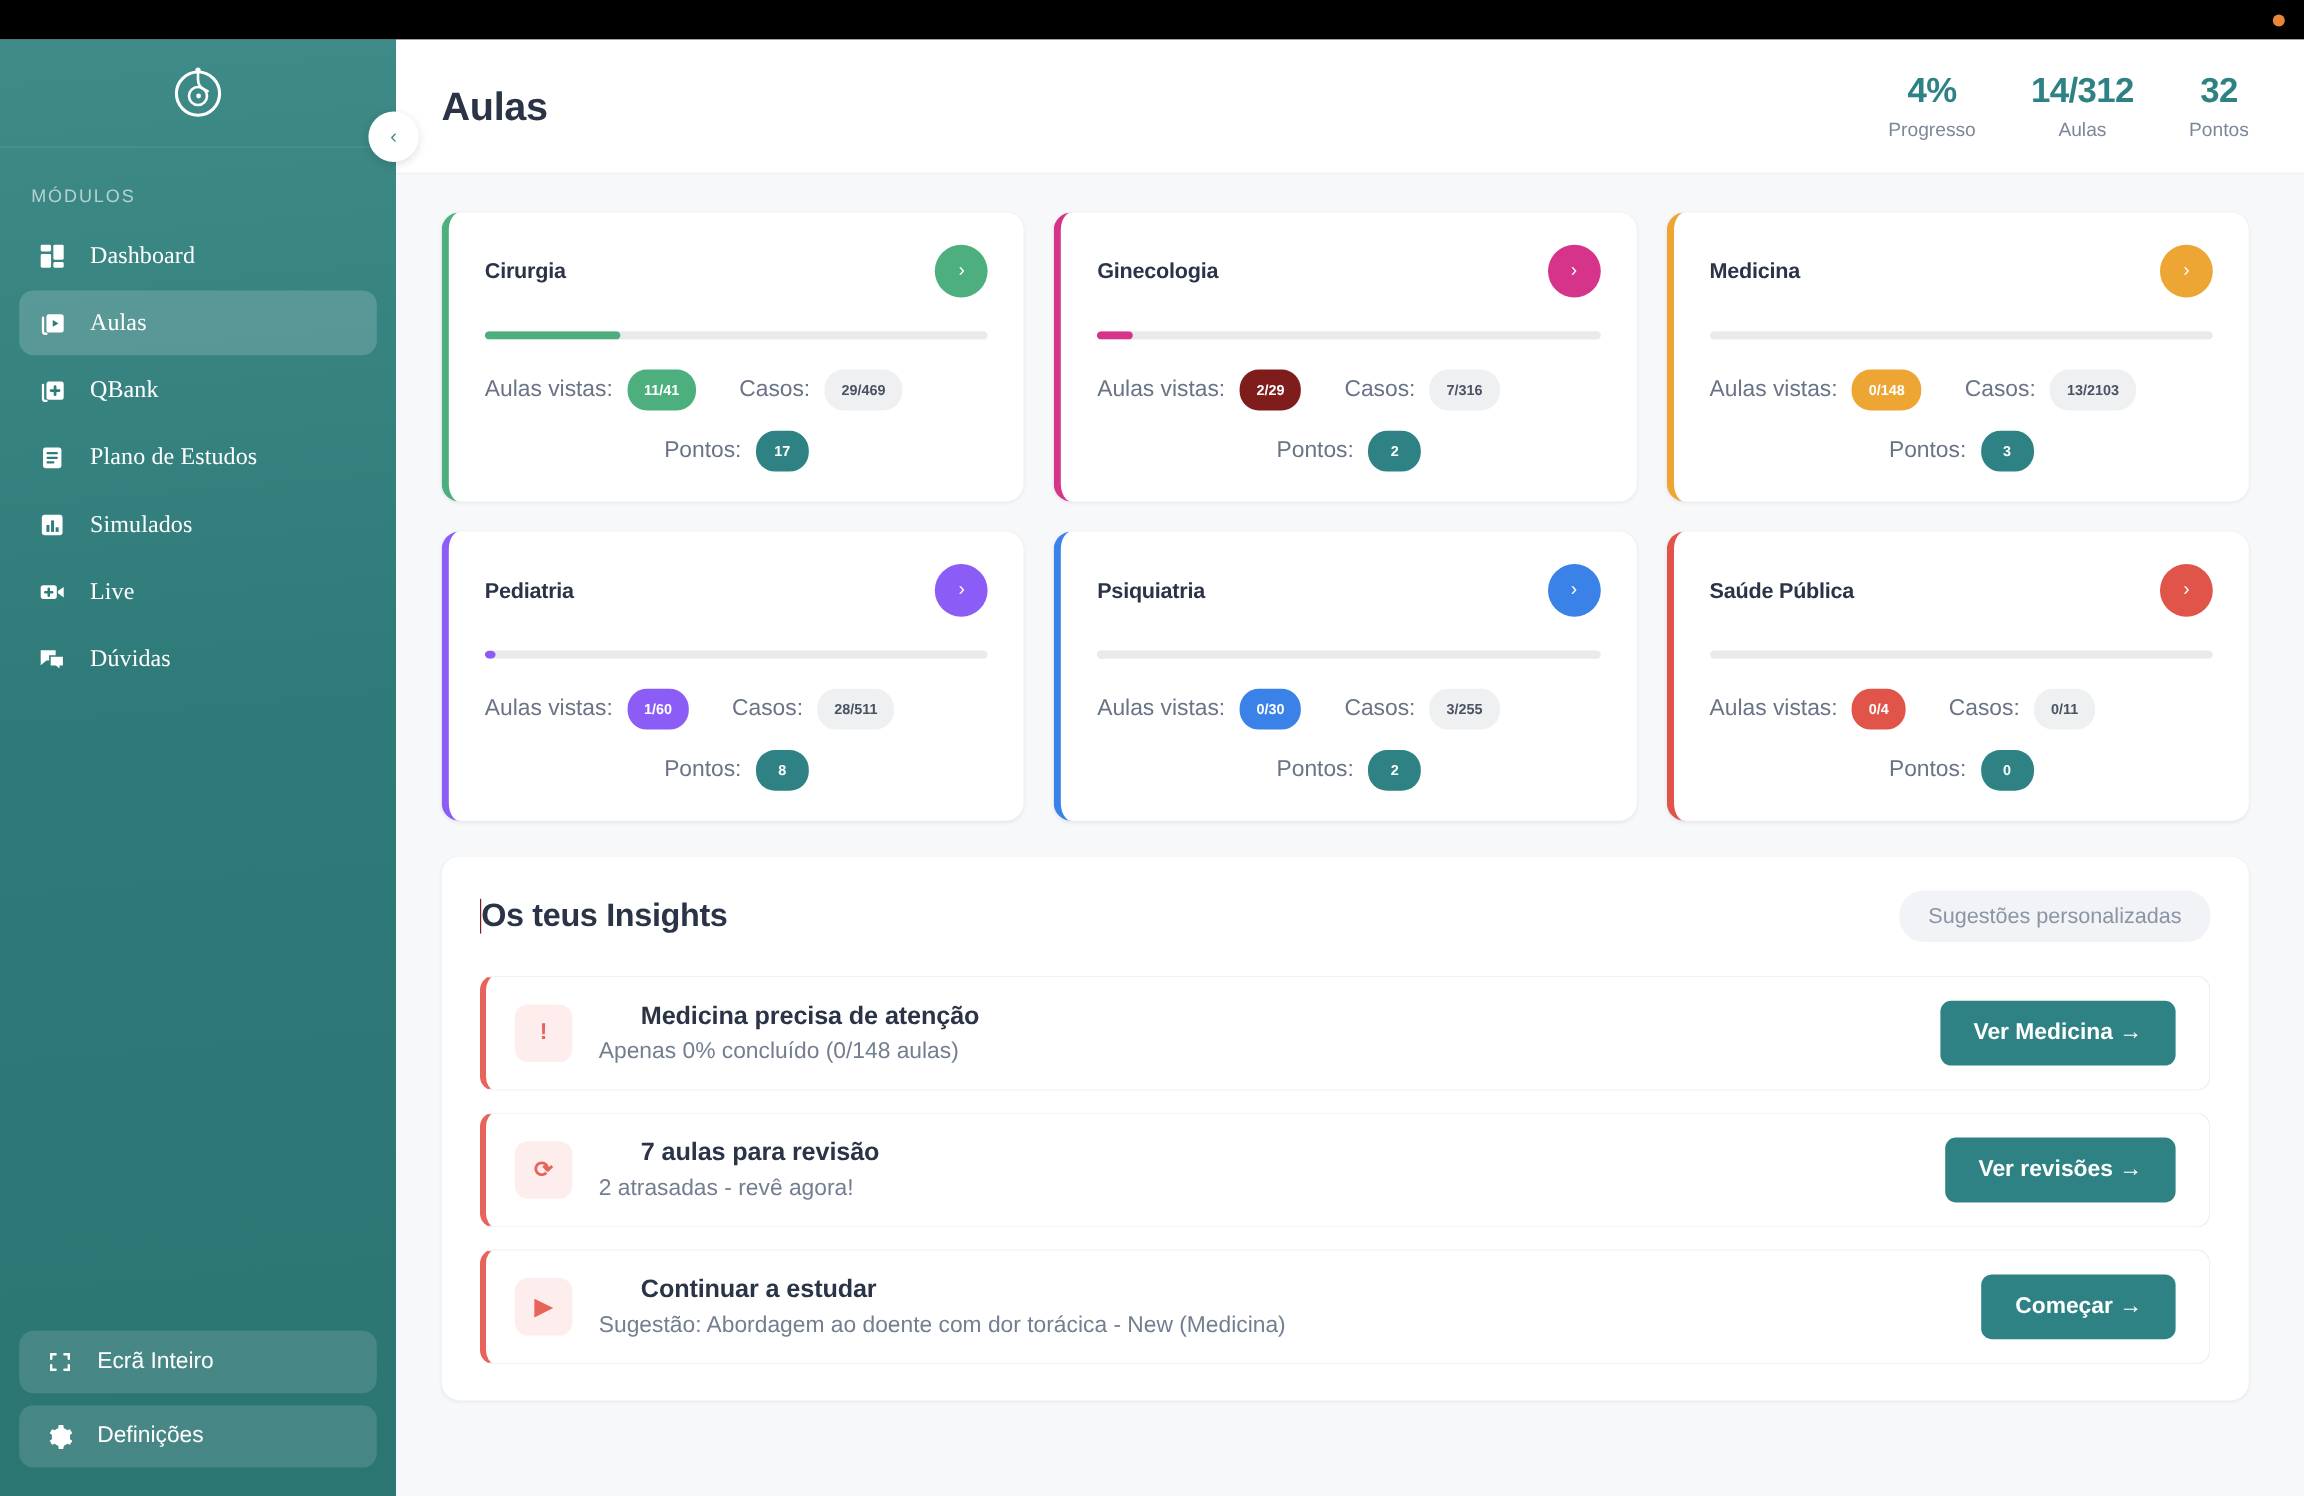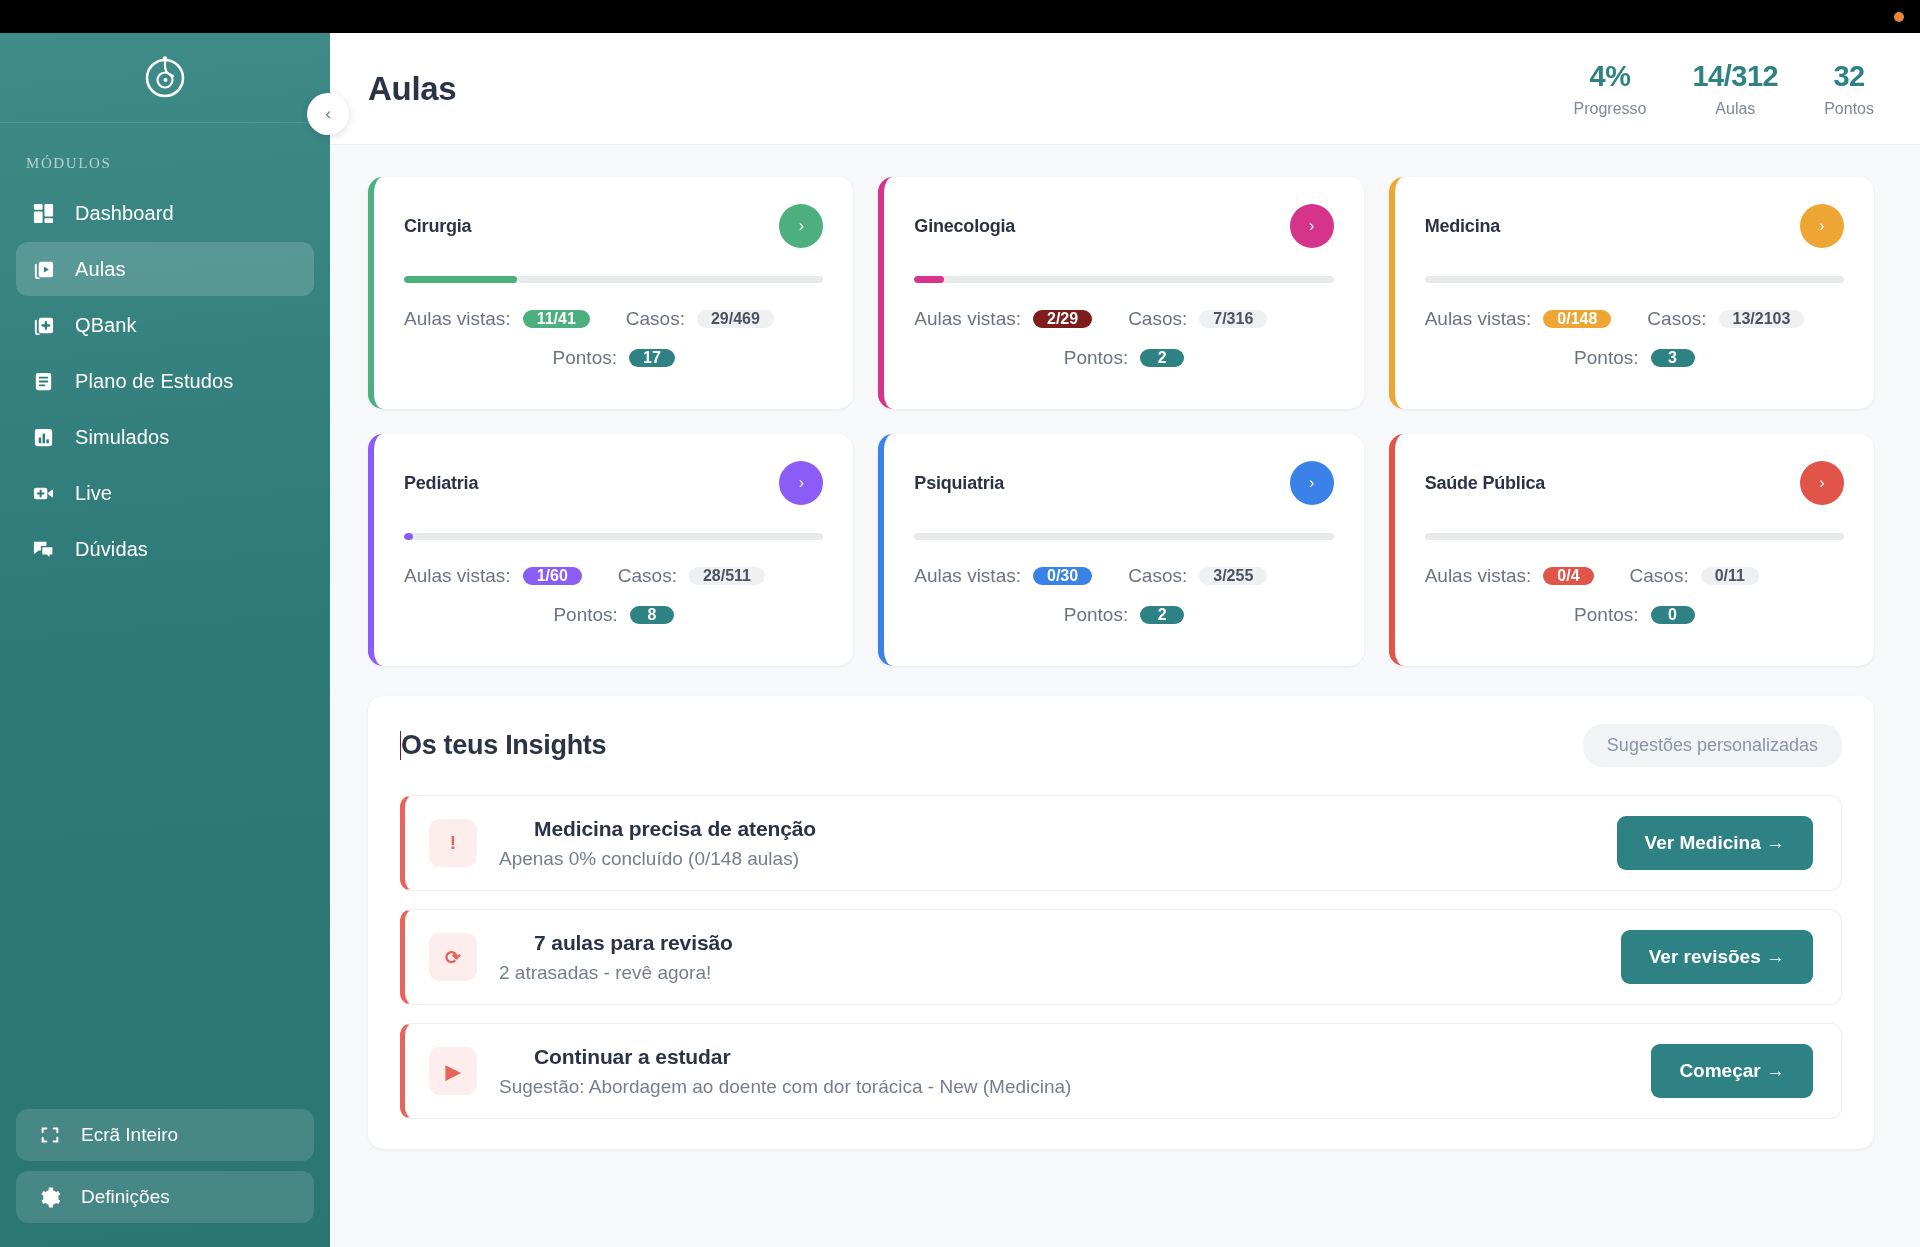--- a/index.html
+++ b/index.html
@@ -43,23 +43,22 @@
     display: flex; align-items: center; justify-content: center;
     border-bottom: 1px solid rgba(255,255,255,0.10);
   }
   .logo-mark { width: 50px; height: 50px; }
 
   .modules-label {
     color: rgba(255,255,255,0.62);
     font-size: 15px;
     letter-spacing: 1.6px;
     padding: 32px 0 14px 26px;
-    font-family: Liberation Serif, serif;
-  }
-  .nav { padding: 0 16px; display: flex; flex-direction: column; gap: 2px; }
+  }
+  .nav { padding: 0 16px; display: flex; flex-direction: column; gap: 2px; font-family: Liberation Serif, serif; }
   .nav-item {
     display: flex; align-items: center; gap: 19px;
     height: 54px;
     padding: 0 15px;
     border-radius: 12px;
     color: #fff;
     font-size: 20px;
     cursor: pointer;
     letter-spacing: 0.1px;
   }
@@ -153,24 +152,24 @@
   }
   .progress-fill { height: 100%; border-radius: 4px; }
   .mod-row {
     display: flex; align-items: center; gap: 12px;
     margin-top: 25px;
     font-size: 19px; color: #6a7486;
   }
   .mod-row.second { margin-top: 17px; justify-content: center; }
   .pill {
     display: inline-flex; align-items: center; justify-content: center;
-    min-width: 44px; height: 18px;
+    min-width: 44px; height: 34px;
     padding: 0 14px;
     border-radius: 16px;
-    font-size: 16px; font-weight: bold;
+    font-size: 12px; font-weight: bold;
     color: #fff;
   }
   .pill.grey { background: #eef0f1; color: #4a5362; }
   .pill.teal { background: #2e8284; }
   .mod-gap { width: 12px; }
 
   
   .insights {
     margin-top: 30px;
     background: #fff;

